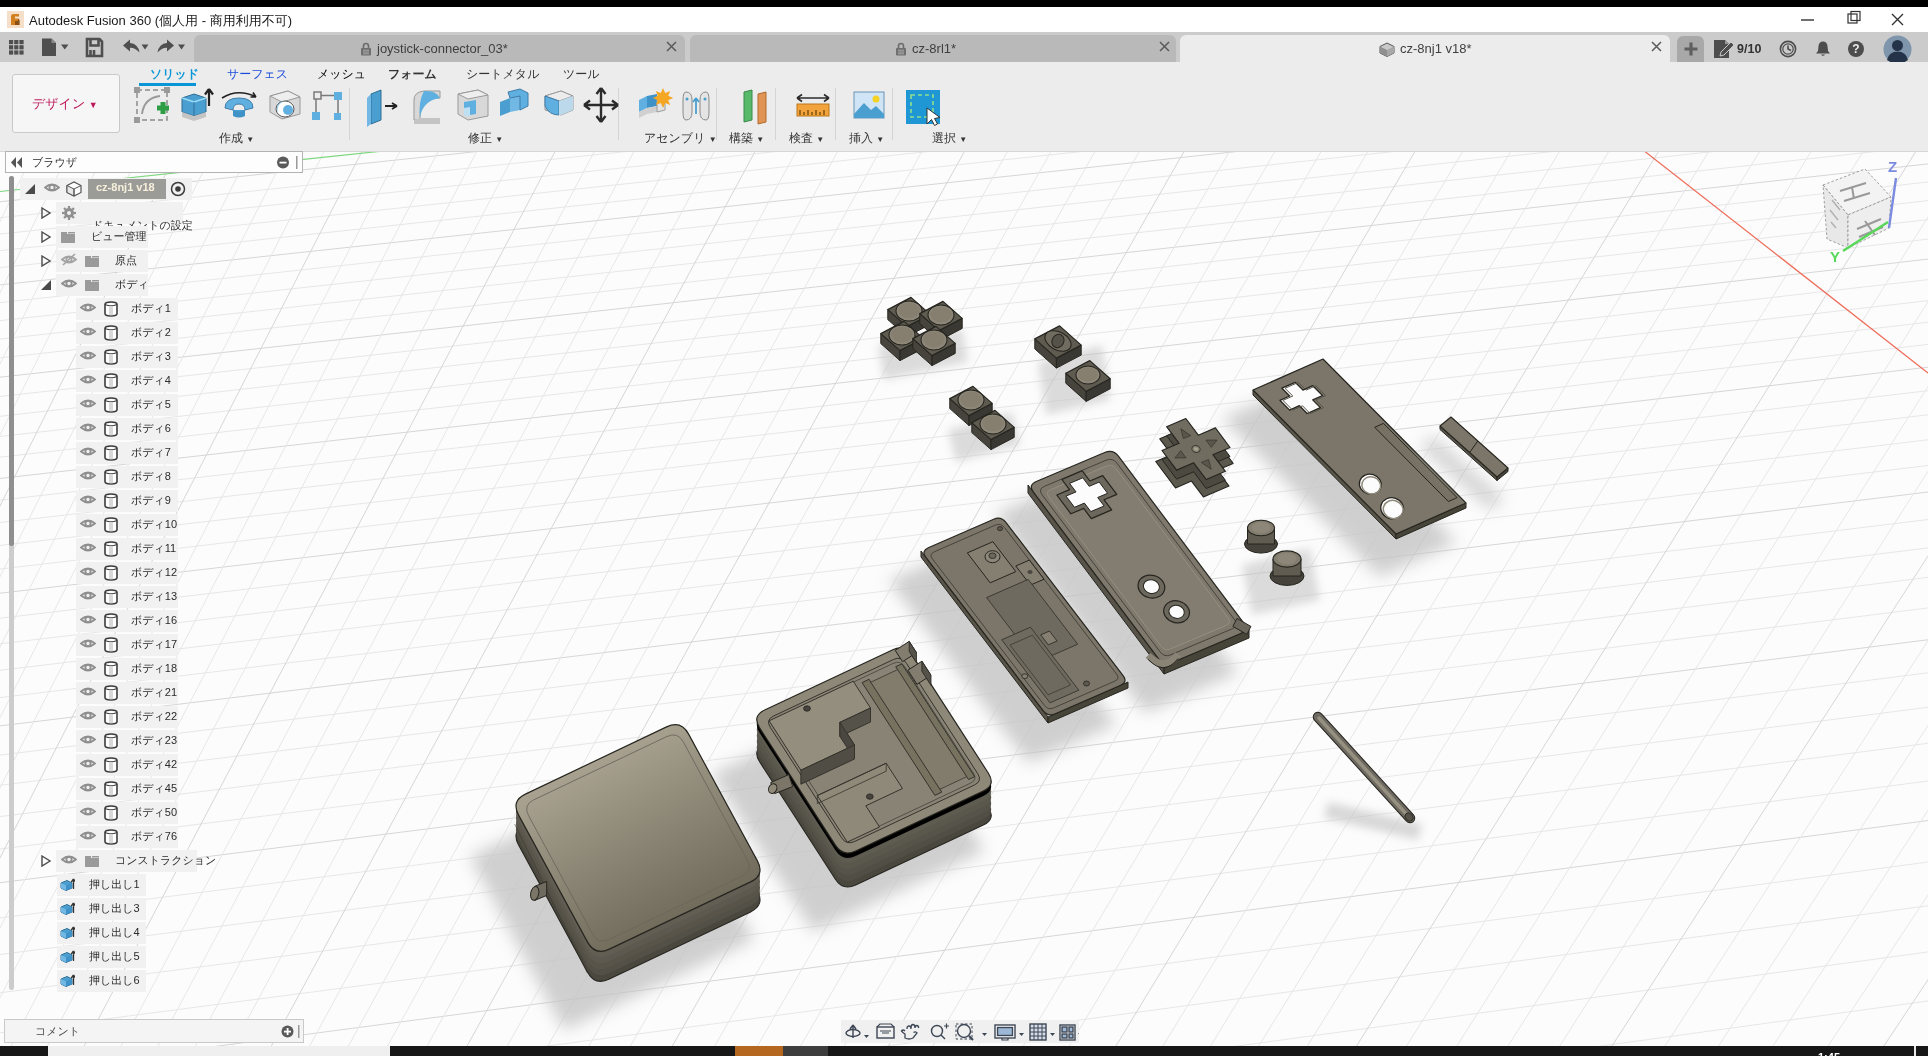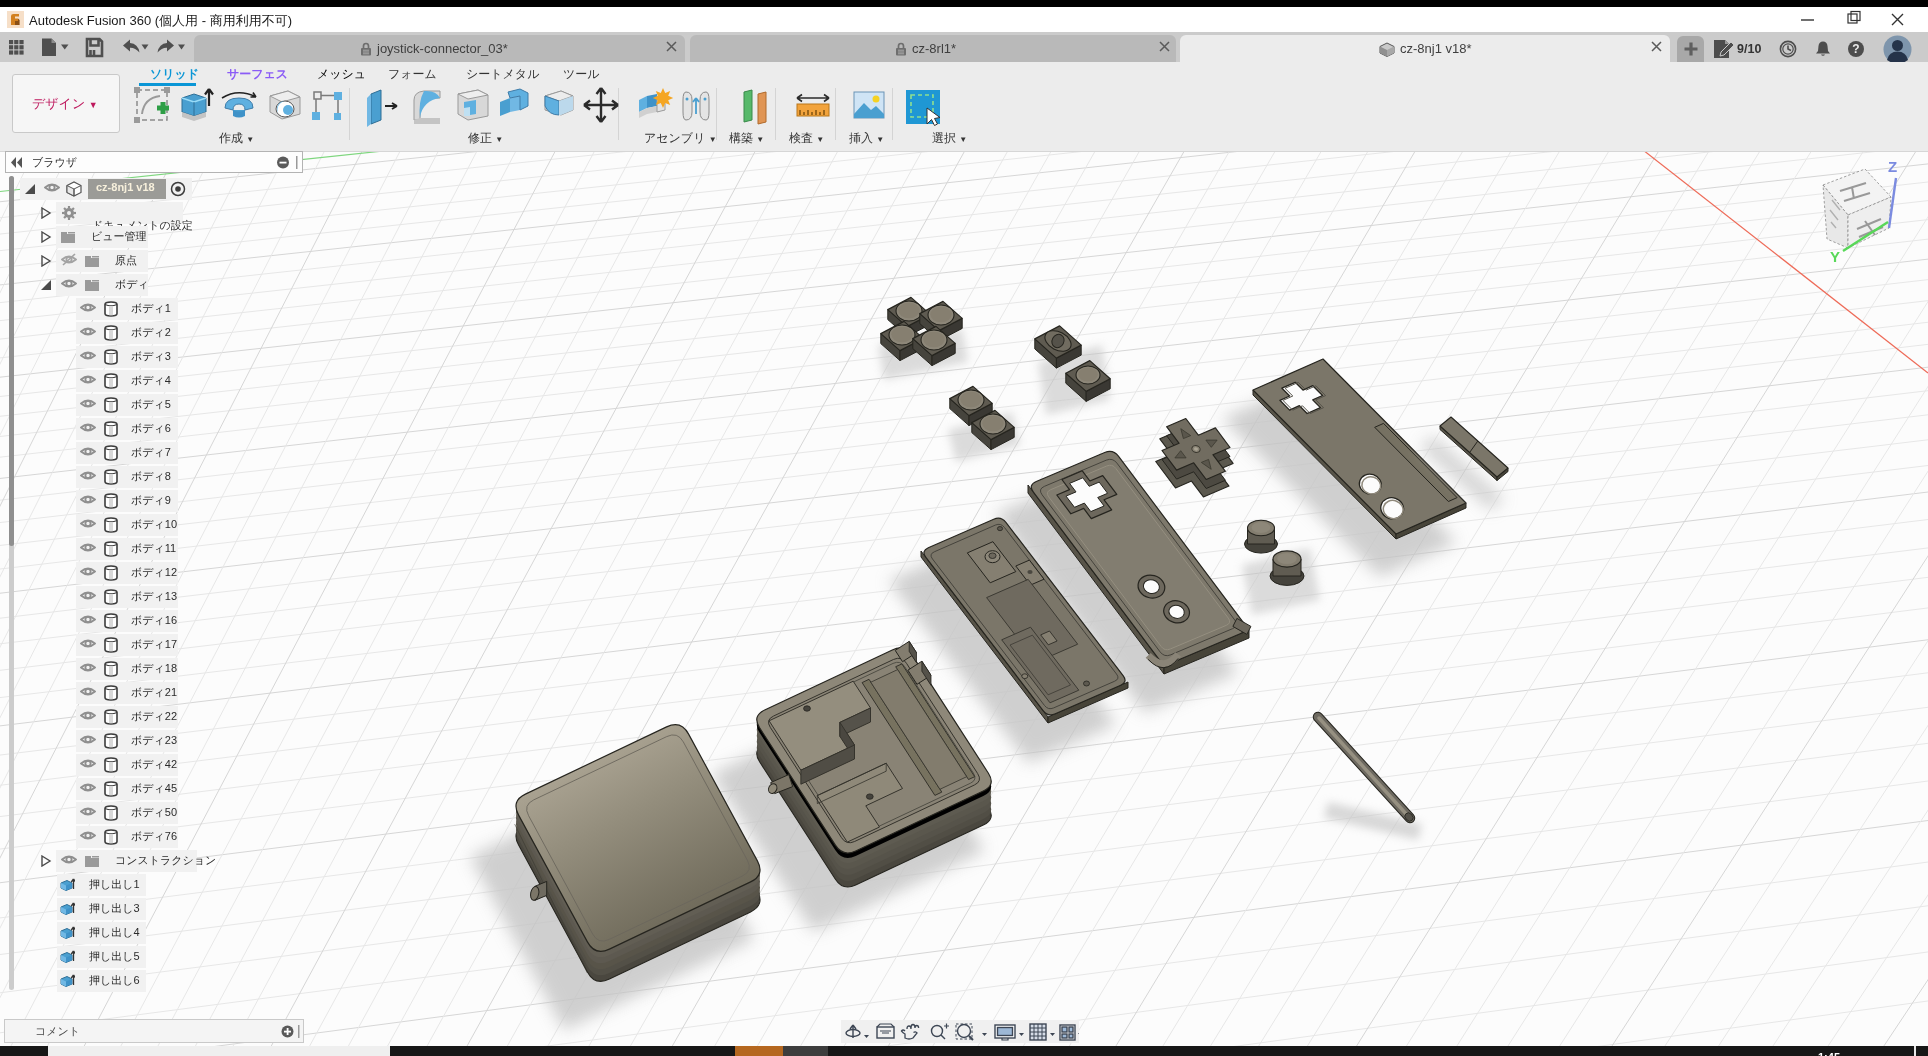--- a/index.html
+++ b/index.html
@@ -112,23 +112,23 @@
  <svg class="abs" style="left:1883px;top:3px" width="29" height="29">
   <circle cx="14.5" cy="14.5" r="14" fill="#7e95ac"></circle>
   <circle cx="14.5" cy="10.5" r="5.5" fill="#253349"></circle>
   <path d="M4 25 Q6 16.5 14.5 16.5 Q23 16.5 25 25 Q20 28.5 14.5 28.5 Q9 28.5 4 25 Z" fill="#253349"></path>
  </svg>
 </div>
 <div class="abs" id="ribbon">
 <div class="abs" style="left:12px;top:12px;width:108px;height:59px;background:#f6f6f6;border:1px solid #c9c9c9;border-radius:3px"></div>
 <div class="abs" style="left:32px;top:33px;font-size:13px;color:#be185d">デザイン <span style="font-size:9px">▼</span></div>
 <div class="rtab" style="left:150px;color:#0a96d6;font-weight:bold">ソリッド</div>
-<div class="rtab" style="left:227px;color:#8b5cf6;font-weight:bold">サーフェス</div>
+<div class="rtab" style="left:227px;color:#1d4ed8;font-weight:normal">サーフェス</div>
 <div class="rtab" style="left:317px;color:#000000;font-weight:normal">メッシュ</div>
-<div class="rtab" style="left:388px;color:#333;font-weight:normal">フォーム</div>
+<div class="rtab" style="left:388px;color:#333;font-weight:bold">フォーム</div>
 <div class="rtab" style="left:466px;color:#333;font-weight:normal">シートメタル</div>
 <div class="rtab" style="left:563px;color:#333;font-weight:normal">ツール</div>
 <div class="abs" style="left:139px;top:21px;width:57px;height:3px;background:#0a96d6"></div>
 <div class="sep" style="left:349px"></div>
 <div class="sep" style="left:618px"></div>
 <div class="sep" style="left:716px"></div>
 <div class="sep" style="left:775px"></div>
 <div class="sep" style="left:835px"></div>
 <div class="sep" style="left:892px"></div>
 <div class="rlabel" style="left:219px">作成 <span style="font-size:8px">▼</span></div>

